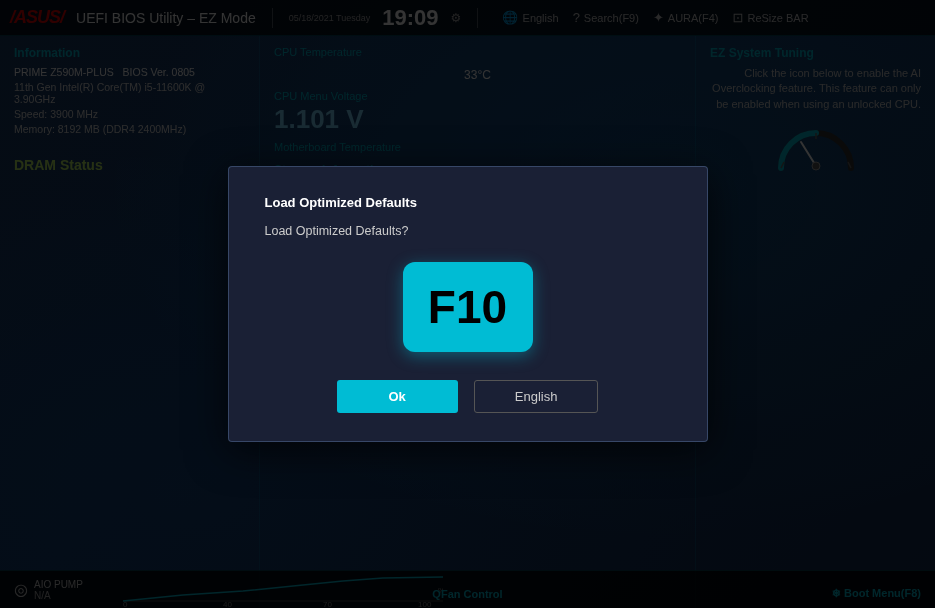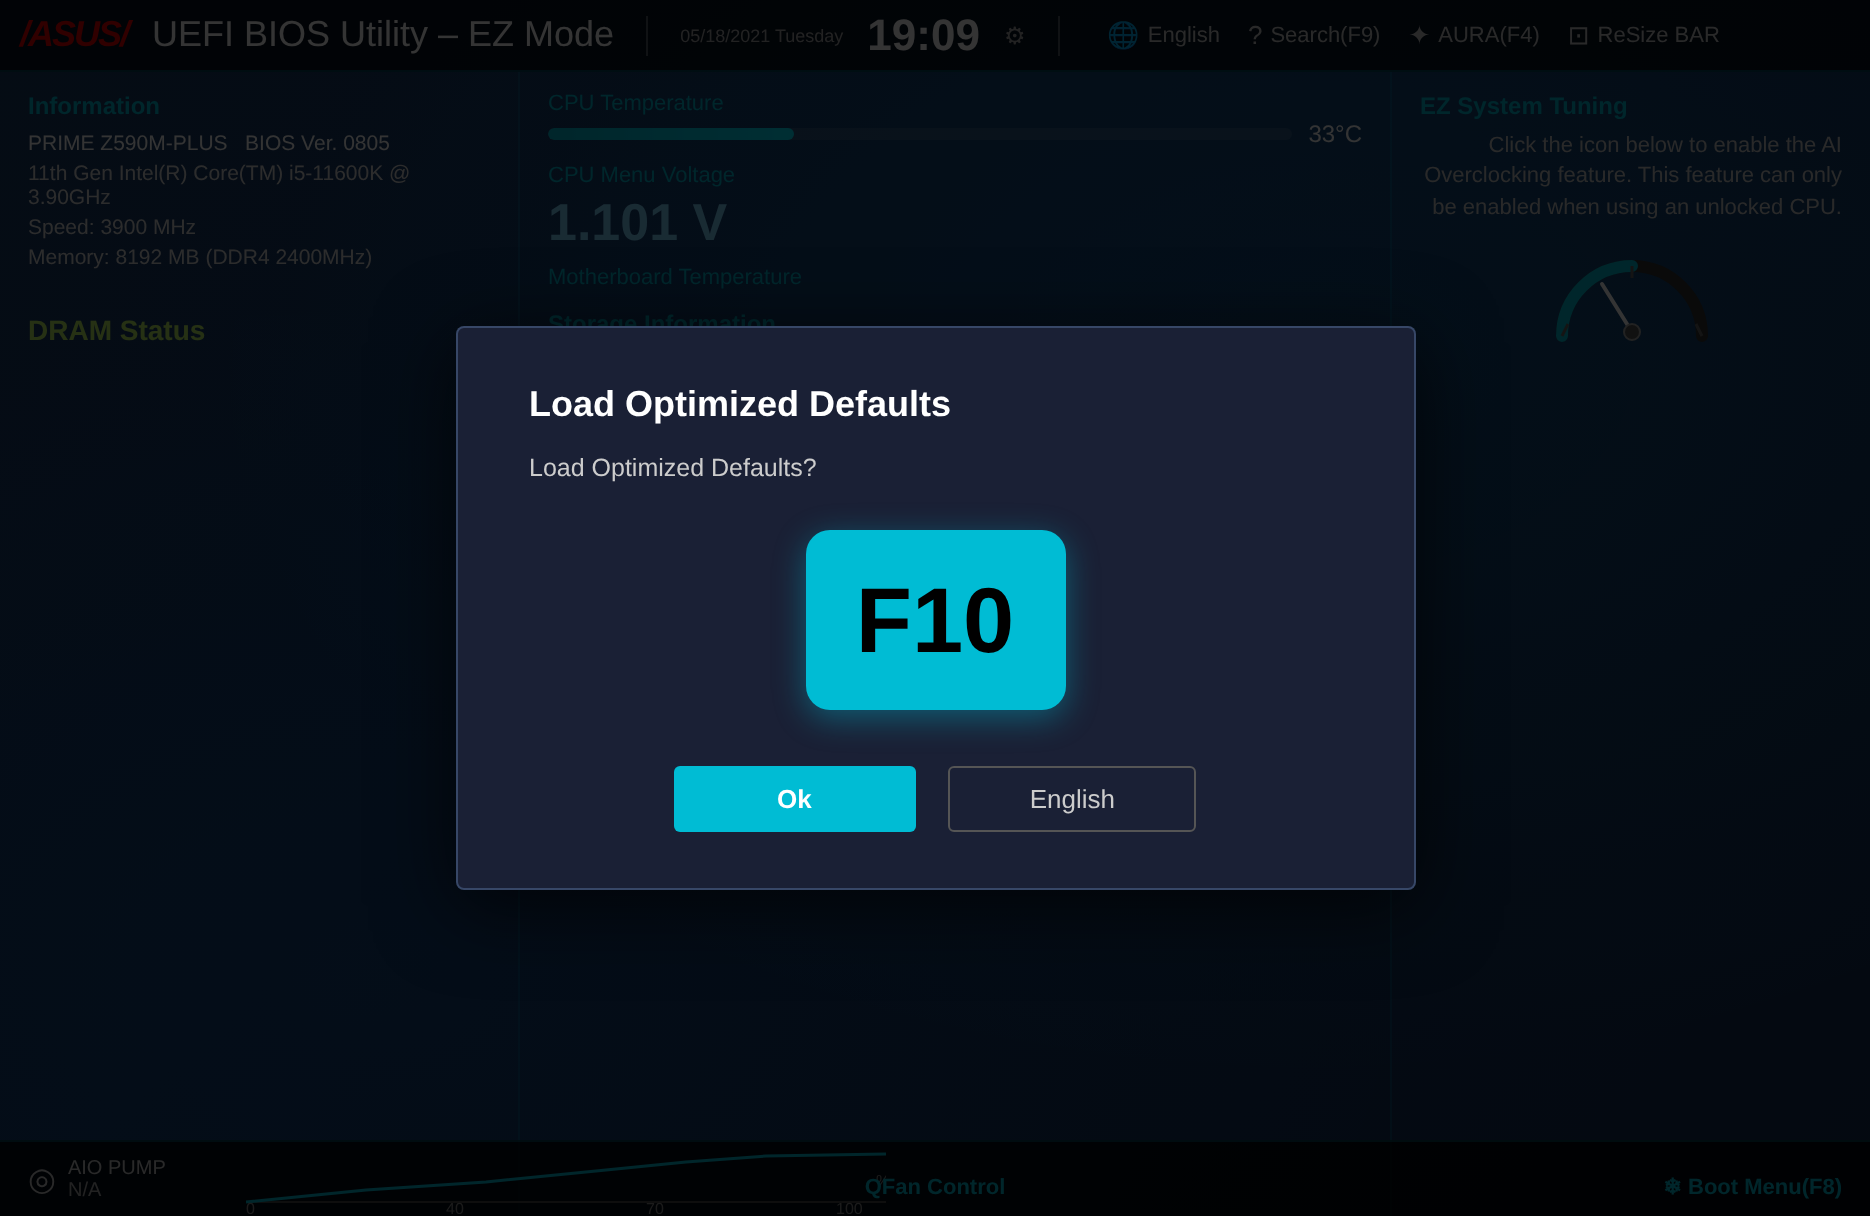--- a/index.html
+++ b/index.html
@@ -51,21 +51,21 @@
     .asus-logo {
       color: #e00;
       font-weight: 900;
       font-size: 18px;
       font-style: italic;
       letter-spacing: -1px;
     }
 
     .bios-title {
       color: #fff;
-      font-size: 18px;
+      font-size: 14px;
       font-weight: 300;
     }
 
     .header-sep {
       width: 1px;
       height: 20px;
       background: rgba(255,255,255,0.3);
       margin: 0 4px;
     }
 
@@ -148,20 +148,21 @@
     .cpu-temp-label {
       color: #00bcd4;
       font-size: 11px;
       margin-bottom: 2px;
     }
 
     .cpu-temp-bar {
       display: flex;
       align-items: center;
       gap: 8px;
+      flex-direction: column;
     }
 
     .temp-bar-bg {
       flex: 1;
       height: 6px;
       background: rgba(255,255,255,0.1);
       border-radius: 3px;
       overflow: hidden;
     }
 
@@ -293,21 +294,21 @@
       background: #1a2035;
       border: 1px solid rgba(100,130,180,0.4);
       border-radius: 4px;
       width: 480px;
       padding: 28px 36px 28px 36px;
       box-shadow: 0 8px 40px rgba(0,0,0,0.7);
     }
 
     .dialog-title {
       color: #fff;
-      font-size: 18px;
+      font-size: 13px;
       font-weight: 600;
       margin-bottom: 14px;
     }
 
     .dialog-message {
       color: #ccc;
       font-size: 12.5px;
       margin-bottom: 24px;
     }
 

